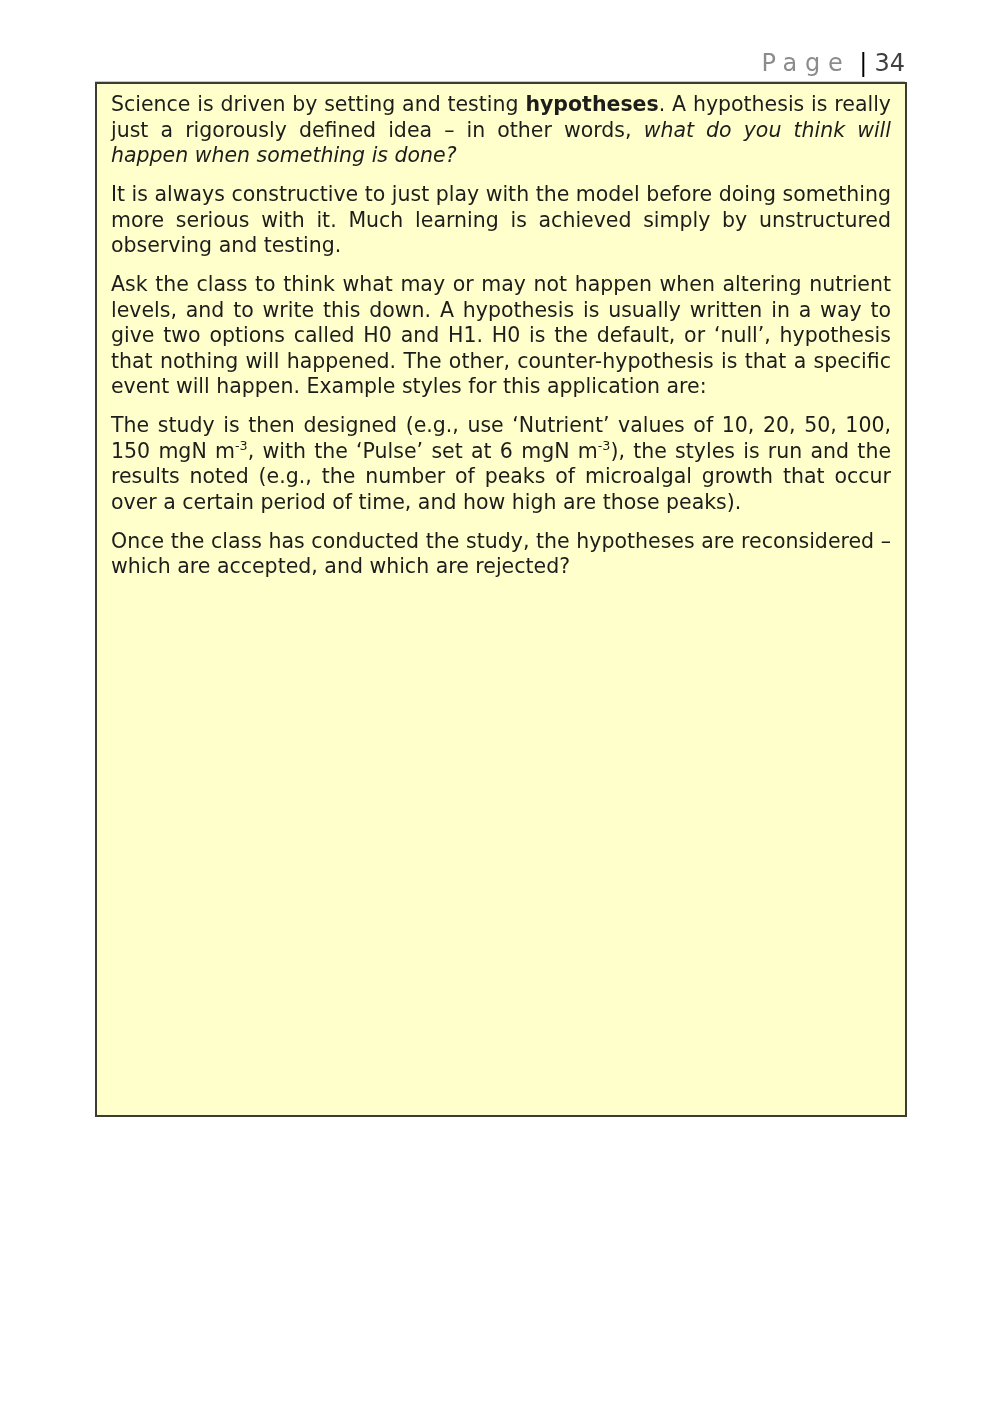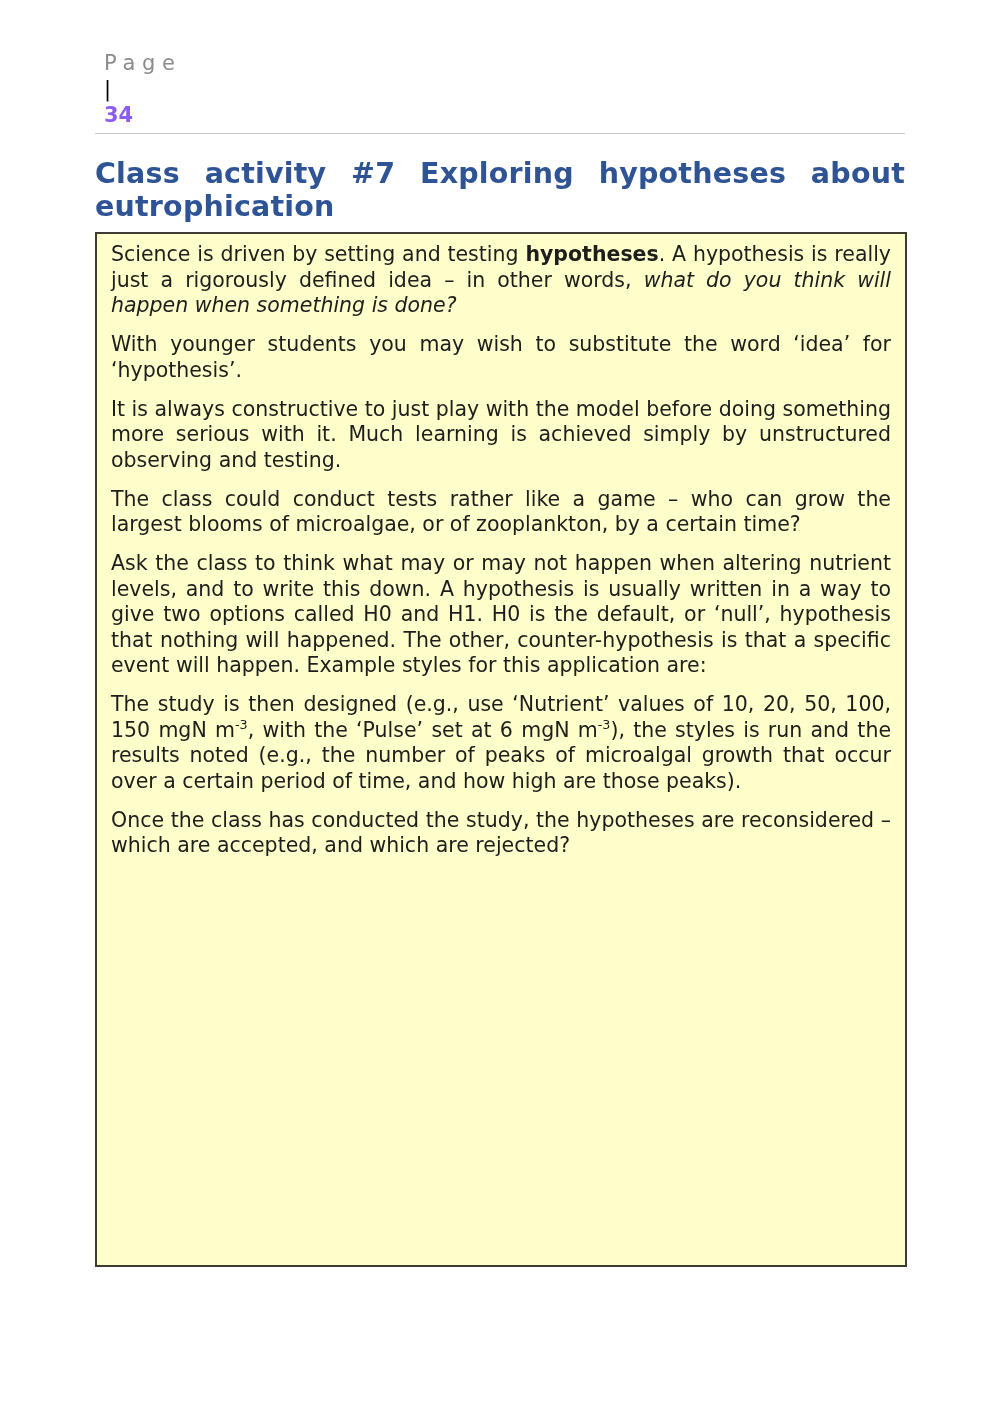--- a/index.html
+++ b/index.html
@@ -13,29 +13,29 @@
   *{box-sizing:border-box;}
   html,body{margin:0;padding:0;}
   body{
     width:1000px;height:1415px;background:#ffffff;
     font-family:"DejaVu Sans","Liberation Sans",sans-serif;
     color:var(--text-black);
   }
   .page{padding:50px 95px 0 95px;}
   .page-header{
     display:flex;justify-content:flex-end;align-items:baseline;
-    font-size:21px;line-height:26px;flex-direction:column;
+    font-size:24px;line-height:26px;
   }
   .page-header .pg-label{
     color:var(--header-gray);
     letter-spacing:0.32em;
     font-family:"DejaVu Sans","Liberation Sans",sans-serif;
   }
   .page-header .pg-sep{color:#000;margin:0 7px 0 9px;font-weight:400;}
-  .page-header .pg-num{color:#8b5cf6;font-weight:bold;}
+  .page-header .pg-num{color:#404040;font-weight:normal;}
   .header-rule{
     border:none;border-top:1px solid var(--rule-gray);
     margin:5px 0 0 0;height:0;
   }
   h1.page-title{
     color:var(--title-blue);
     font-size:28.5px;line-height:33px;font-weight:bold;
     text-align:justify;
     margin:23px 0 9px 0;
     letter-spacing:0.2px;
@@ -64,25 +64,22 @@
 <div class="page">
 
   <div class="page-header">
     <span class="pg-label">Page</span>
     <span class="pg-sep">|</span>
     <span class="pg-num">34</span>
   </div>
 
   <hr class="header-rule">
 
-  <h1 class="page-title">Class activity #7 Exploring hypotheses about eutrophication</h1>
 
   <div class="activity-box">
       <p><span>Science is driven by setting and testing </span><span class="r-b">hypotheses</span><span>. A hypothesis is really just a rigorously defined idea – in other words, </span><span class="r-i">what do you think will happen when something is done?</span></p>
-      <p><span>With younger students you may wish to substitute the word ‘idea’ for ‘hypothesis’.</span></p>
       <p><span>It is always constructive to just play with the model before doing something more serious with it. Much learning is achieved simply by unstructured observing and testing.</span></p>
-      <p><span>The class could conduct tests rather like a game – who can grow the largest blooms of microalgae, or of zooplankton, by a certain time?</span></p>
       <p><span>Ask the class to think what may or may not happen when altering nutrient levels, and to write this down. A hypothesis is usually written in a way to give two options called H0 and H1. H0 is the default, or ‘null’, hypothesis that nothing will happened. The other, counter-hypothesis is that a specific event will happen. Example styles for this application are:</span></p>
       <p><span>The study is then designed (e.g., use ‘Nutrient’ values of 10, 20, 50, 100, 150 mgN m</span><span class="r-sup">-3</span><span>, with the ‘Pulse’ set at 6 mgN m</span><span class="r-sup">-3</span><span>), the styles is run and the results noted (e.g., the number of peaks of microalgal growth that occur over a certain period of time, and how high are those peaks).</span></p>
       <p><span>Once the class has conducted the study, the hypotheses are reconsidered – which are accepted, and which are rejected?</span></p>
     </div>
 
 </div>
 
 </body></html>

